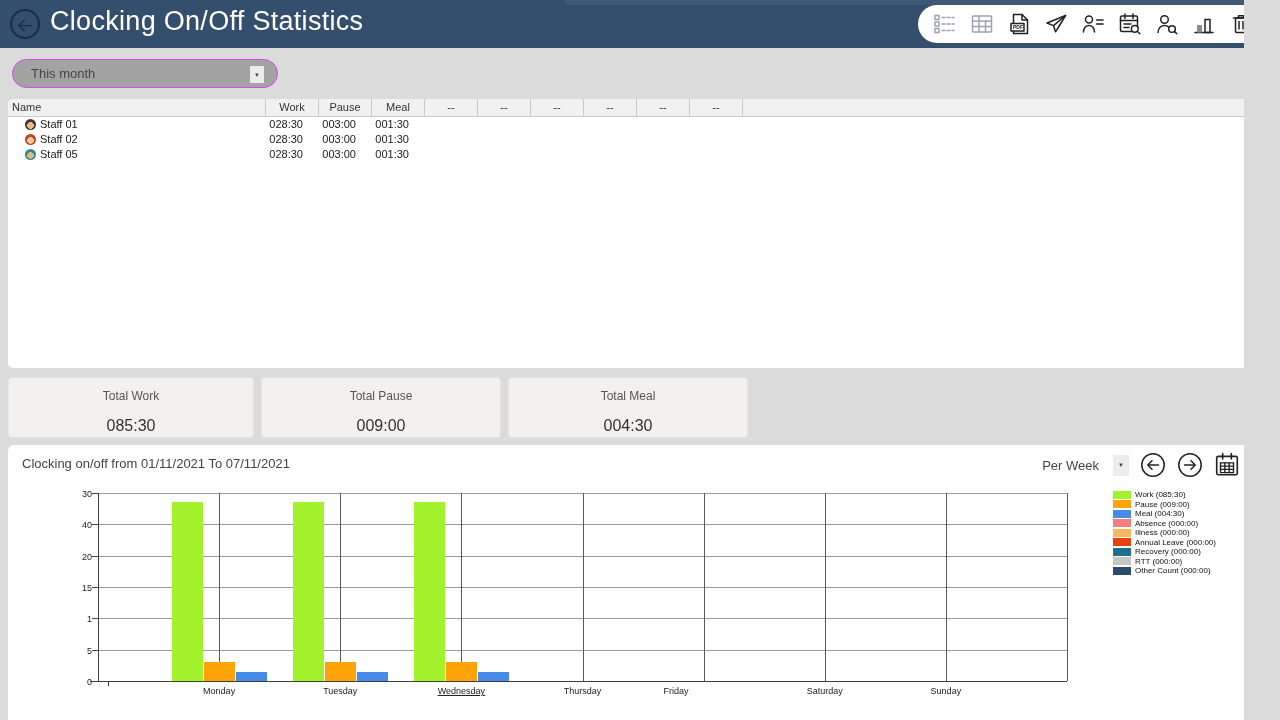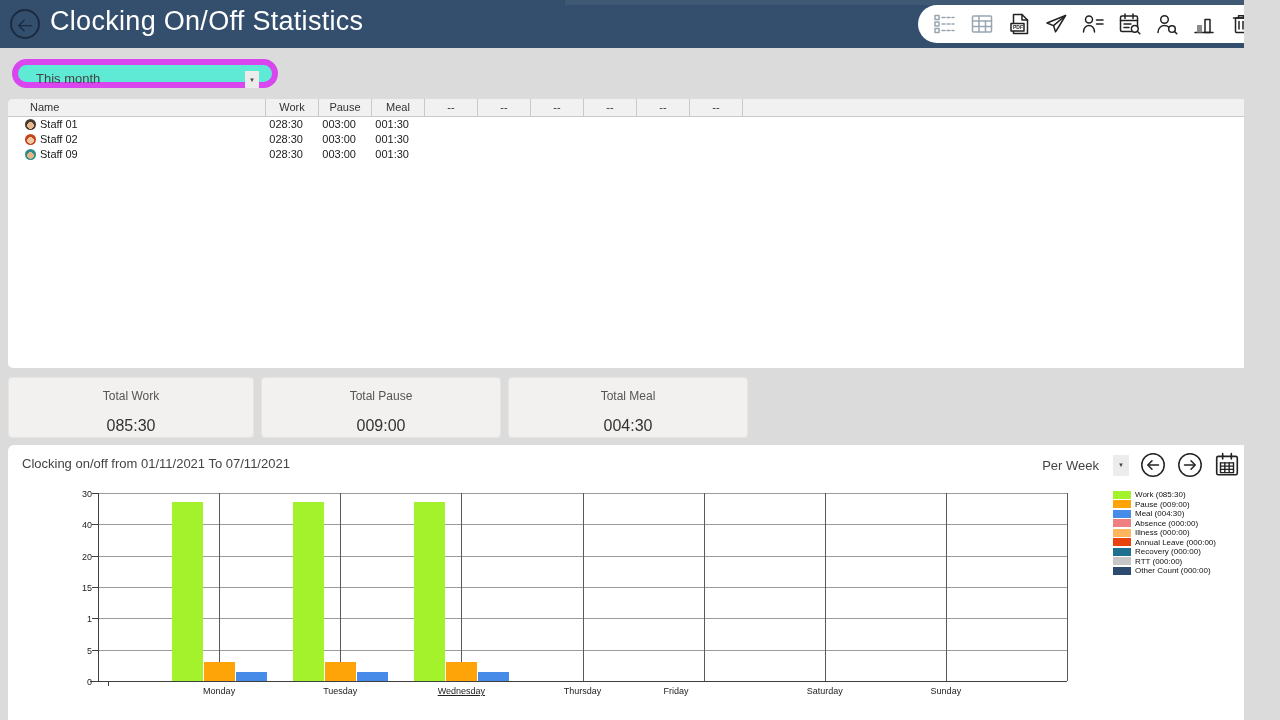--- a/index.html
+++ b/index.html
@@ -16,37 +16,37 @@
   .page-title { position:absolute; left:50px; top:6px; color:#fff; font-size:27px; font-weight:300; letter-spacing:.3px; }
   .toolbar { position:absolute; right:12px; top:5px; height:38px; background:#fff; border-radius:19px;
              display:flex; align-items:center; gap:13px; padding:0 15px; }
   .tb { background:none; border:none; padding:0; width:24px; height:24px; cursor:pointer; }
   .tb svg { display:block; }
   .ic { stroke:#222; fill:none; stroke-width:1.5; stroke-linecap:round; stroke-linejoin:round; }
   .ic-dis { stroke:#9AA5B0; }
 
   
   .filterbar { position:absolute; left:0; top:48px; width:1280px; height:51px; }
-  .period-dd { position:absolute; left:12px; top:11px; width:266px; height:29px; background:#5eead4;
-               border:6px solid #d946ef; border-radius:15px; cursor:pointer;text-align:right; }
+  .period-dd { position:absolute; left:12px; top:11px; width:266px; height:29px; background:#a3a3a3;
+               border:1px solid #d946ef; border-radius:15px; cursor:pointer;text-align:right; }
   .period-dd .lbl { position:absolute; left:18px; top:6px; font-size:13px; color:#444; }
   .dd-btn { position:absolute; right:13px; top:6px; width:14px; height:17px; background:#ECECEC;
             color:#444; font-size:6px; display:flex; align-items:center; justify-content:center; }
   .cal-ic { position:absolute; top:60px; width:26px; height:26px; cursor:pointer; background:none; border:none; padding:0; }
   .date-lbl { position:absolute; top:66px; font-size:13px; color:#4A4A4A; }
 
   
   .table-panel { position:absolute; left:8px; top:99px; width:1248px; height:269px; background:#fff;
                  border-radius:5px; overflow:hidden; }
   .t-head { display:flex; height:18px; background:#F2F1F1; border-bottom:1px solid #C9C9C9;
             font-size:11px; color:#333; }
   .t-head .cell { border-left:1px solid #C9C9C9; }
   .t-head .cell:first-child { border-left:none; }
   .cell { height:100%; }
-  .c-name { width:257px; flex:none; padding-left:22px; line-height:17px; }
+  .c-name { width:257px; flex:none; padding-left:4px; line-height:17px; }
   .c-val  { width:53px; flex:none; text-align:center; line-height:17px; }
   .c-fill { flex:1; }
   .t-row { display:flex; height:15px; align-items:center; font-size:11px; color:#1A1A1A; }
   .t-row .c-name { display:flex; align-items:center; padding-left:17px; line-height:15px; }
   .t-row .c-val { text-align:right; padding-right:15px; line-height:15px; }
   .avatar { width:11px; height:11px; border-radius:50%; margin-right:4px; flex:none; }
   .av-1 { background:radial-gradient(circle at 50% 58%, #E8B98A 0 40%, #463730 42%); }
   .av-2 { background:radial-gradient(circle at 50% 58%, #F0C9A0 0 38%, #C2451F 40%); }
   .av-3 { background:radial-gradient(circle at 50% 58%, #E5B485 0 38%, #2E8B8B 40%); }
 
@@ -266,21 +266,21 @@
           <div class="cell c-val"></div>
           <div class="cell c-val"></div>
           <div class="cell c-val"></div>
           <div class="cell c-val"></div>
           <div class="cell c-val"></div>
           <div class="cell c-fill"></div>
         </div>
         <div class="t-row">
           <div class="cell c-name">
             <span class="avatar av-3"></span>
-            <span>Staff 09</span>
+            <span>Staff 05</span>
           </div>
           <div class="cell c-val">028:30</div>
           <div class="cell c-val">003:00</div>
           <div class="cell c-val">001:30</div>
           <div class="cell c-val"></div>
           <div class="cell c-val"></div>
           <div class="cell c-val"></div>
           <div class="cell c-val"></div>
           <div class="cell c-val"></div>
           <div class="cell c-val"></div>

